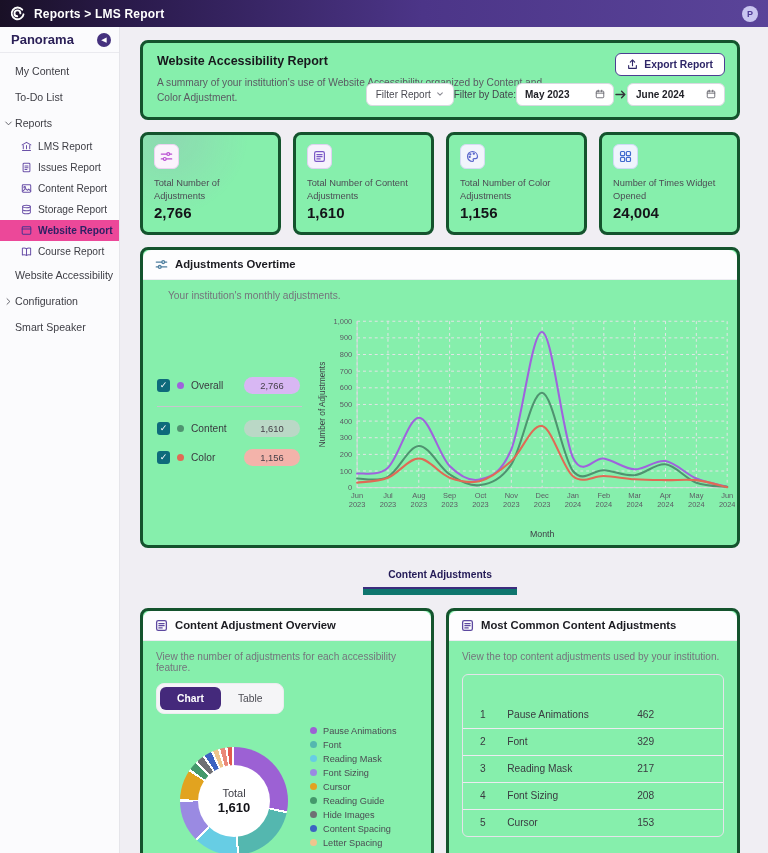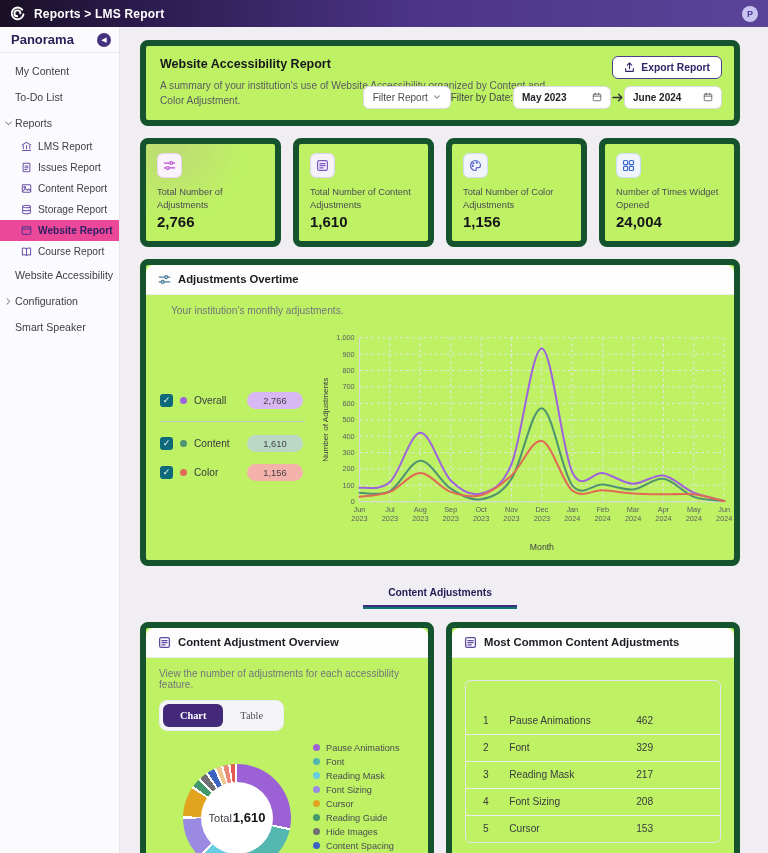--- a/index.html
+++ b/index.html
@@ -25,21 +25,21 @@
   .sb-nav { padding-top:5px; }
   .sb-item { position:relative; display:flex; align-items:center; padding:7px 4px 7px 15px; font-size:10.6px; color:#3e3e45; cursor:pointer; }
   .sb-item .chev { position:absolute; left:4px; width:9px; height:9px; color:#4a4a52; }
   .sb-sub { display:flex; align-items:center; gap:6px; padding:5px 4px 5px 21px; font-size:10.2px; color:#3d3d44; cursor:pointer; }
   .sb-sub svg { width:11px; height:11px; color:#6b51a8; flex:none; }
   .sb-sub.selected { background:#ec4899; color:#2e2164; font-weight:bold; }
   .sb-sub.selected svg { color:#4b3490; }
 
   
   .content { flex:1; padding:13px 28px 0 20px; display:flex; flex-direction:column; overflow:hidden; }
-  .card { background:#bef264; border:6px solid #14532d; border-radius:8px; }
+  .card { background:#86efac; border:3px solid #14532d; border-radius:8px; }
 
   .report-card { position:relative; height:88px; padding:11px 14px; margin-bottom:12px; }
   .rc-title { font-size:12.5px; font-weight:bold; color:#18181d; }
   .rc-desc { margin-top:7px; font-size:10.2px; color:#5a5a62; width:402px; line-height:1.5; }
   .export-btn { position:absolute; top:10px; right:12px; display:flex; gap:6px; align-items:center; cursor:pointer;
                 border:1.4px solid #4c3e92; background:#fff; border-radius:6px; padding:5px 11px;
                 font-size:10.3px; font-weight:bold; color:#2e2667; }
   .export-btn svg { width:11px; height:11px; }
   .filter-row { position:absolute; right:12px; bottom:11px; display:flex; align-items:center; gap:0; }
   .filter-btn { display:flex; align-items:center; gap:5px; border:1px solid #d9d9e1; border-radius:6px;
@@ -71,37 +71,37 @@
   .lg-row { display:flex; align-items:center; gap:7px; margin-bottom:12px; cursor:pointer; }
   .lg-check { width:13px; height:13px; min-width:13px; border-radius:3px; color:#fff; font-size:9px;
               display:flex; align-items:center; justify-content:center; }
   .lg-dot { width:7px; height:7px; border-radius:50%; flex:none; }
   .lg-label { font-size:10.2px; color:#3a3a40; width:46px; }
   .lg-pill { width:56px; text-align:center; border-radius:9px; padding:3px 0; font-size:9.4px; color:#454049; }
   .lg-div { border-top:1px solid #c6c6cd; margin:2px 14px 13px 0; }
   .linechart { display:block; margin-top:6px; }
 
   .tabs-row { display:flex; justify-content:center; margin-top:13px; }
-  .tabs-strip { display:flex; border-bottom:3px solid #0f766e; }
+  .tabs-strip { display:flex; border-bottom:7px solid #0f766e; }
   .tab { padding:8px 25px 7px; font-size:10.3px; color:#8c8c94; border-bottom:2.5px solid transparent; margin-bottom:-1px; cursor:pointer; }
   .tab.active { color:#241b57; font-weight:bold; border-bottom-color:#3c2d7e; }
 
   .bottom-row { display:flex; gap:12px; margin-top:13px; align-items:stretch; }
   .b-panel { flex:1; min-height:248px; }
   .bp-body { padding:10px 13px; }
   .bp-sub { font-size:10.1px; color:#74747c; }
   .toggle-wrap { display:inline-flex; background:#f5f5f7; border:1px solid #ececf0; border-radius:8px; padding:3px; margin-top:10px; }
-  .tg-btn { font-size:10.3px; padding:6px 17px; border-radius:6px; color:#4c4c54; background:transparent; border:none; cursor:pointer; font-family:Liberation Serif, serif; }
+  .tg-btn { font-size:10.3px; padding:6px 17px; border-radius:6px; color:#4c4c54; background:transparent; border:none; cursor:pointer; font-family:Liberation Sans, sans-serif; }
   .tg-btn.active { background:#44297b; color:#fff; font-weight:bold; }
 
   .donut-row { display:flex; align-items:center; margin-top:12px; gap:22px; }
   .donut-wrap { position:relative; width:108px; height:108px; margin-left:24px; flex:none; }
   .donut { width:100%; height:100%; border-radius:50%; }
   .donut-hole { position:absolute; inset:18px; background:#fff; border-radius:50%;
-                display:flex; flex-direction:row; align-items:center; justify-content:center; gap:1px; }
+                display:flex; flex-direction:column; align-items:center; justify-content:center; gap:1px; }
   .dh-label { font-size:11px; color:#3c3c44; }
   .dh-value { font-size:13px; font-weight:bold; color:#121217; }
   .d-legend { display:flex; flex-direction:column; gap:4px; }
   .dl-item { display:flex; align-items:center; gap:6px; }
   .dl-dot { width:7px; height:7px; border-radius:50%; flex:none; }
   .dl-label { font-size:9.2px; color:#4b4b52; }
 
   .mc-table { margin-top:12px; border:1px solid #e4e4ea; border-radius:6px; padding-top:26px; overflow:hidden; }
   .mc-row { display:flex; align-items:center; height:27px; font-size:10.2px; color:#3a3a40; }
   .mc-row:not(:first-child) { border-top:1px solid #ececf1; }
@@ -472,20 +472,21 @@
 
       <section class="card b-panel">
         <div class="panel-header">
           <svg class="bp-ic" viewBox="0 0 12 12" fill="none" stroke="currentColor" stroke-width="1.2" stroke-linecap="round">
             <rect x="1.5" y="1.5" width="9" height="9" rx="1.5"></rect>
               <path d="M3.6 4.2h4.8 M3.6 6.2h4.8 M3.6 8.2h3"></path>
           </svg>
           <span class="ph-title">Most Common Content Adjustments</span>
         </div>
         <div class="bp-body">
+          <div class="bp-sub">View the top content adjustments used by your institution.</div>
           <div class="mc-table">
               <div class="mc-row">
                 <span class="mc-rank">1</span>
                 <span class="mc-name">Pause Animations</span>
                 <span class="mc-val">462</span>
               </div>
               <div class="mc-row">
                 <span class="mc-rank">2</span>
                 <span class="mc-name">Font</span>
                 <span class="mc-val">329</span>

